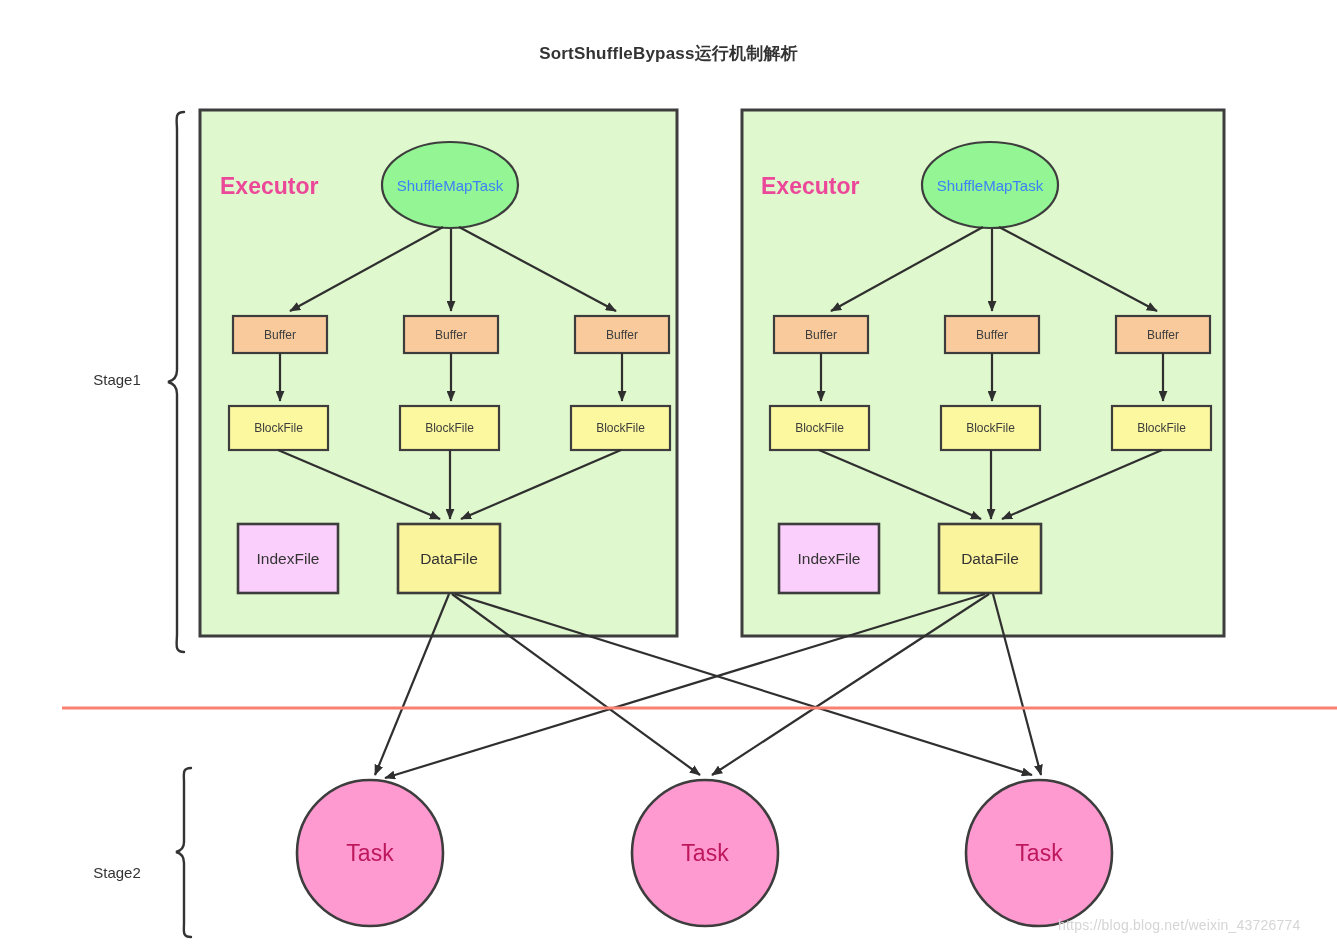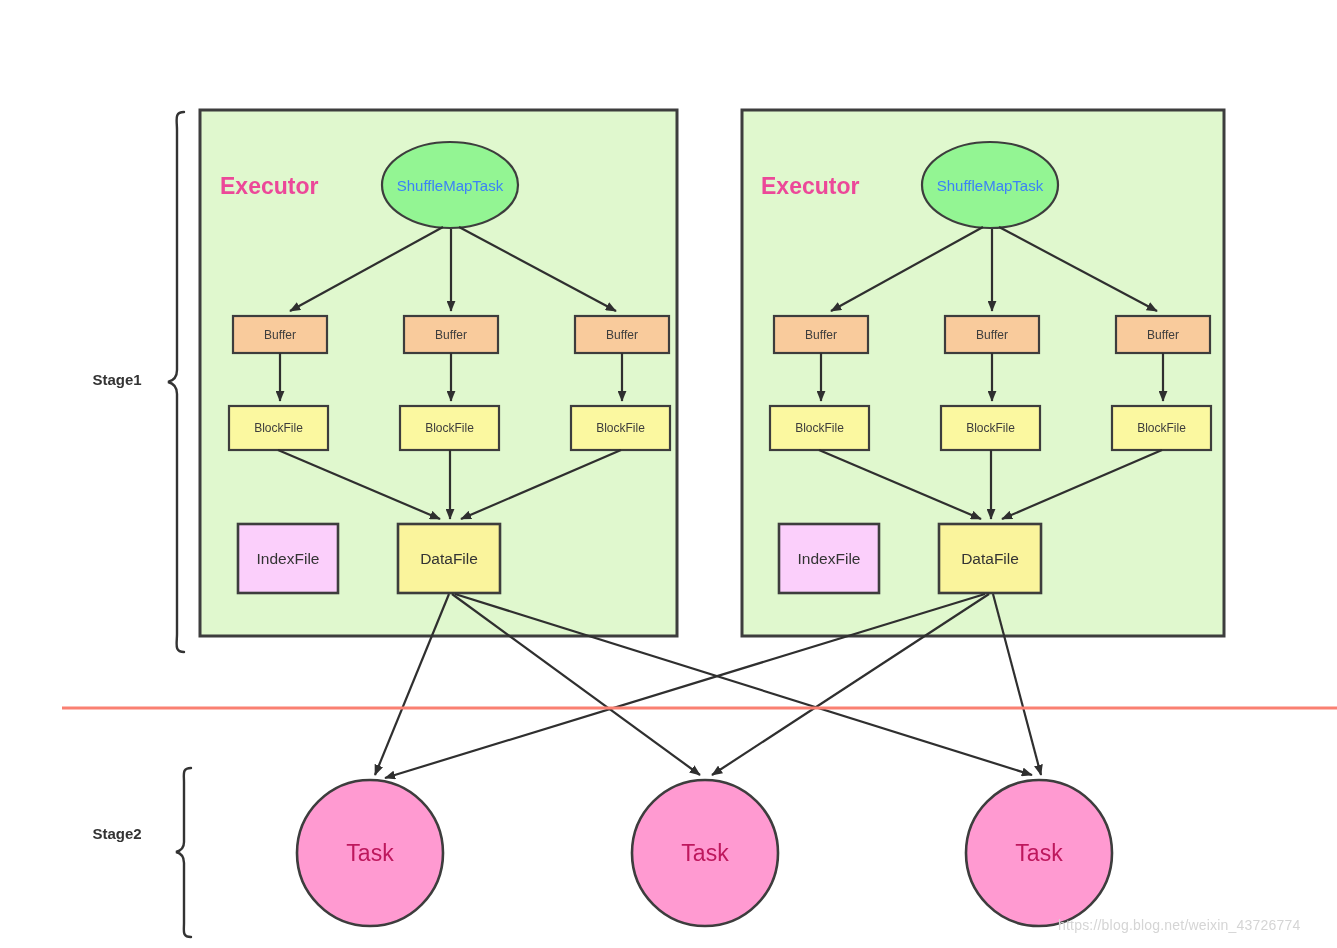--- a/index.html
+++ b/index.html
@@ -64,38 +64,39 @@
     font-weight: normal;
     color: #333333;
   }
   .lbl-task {
     font-size: 23px;
     font-weight: normal;
     color: #be185d;
   }
   .lbl-stage {
     font-size: 15px;
-    font-weight: bold;
+    font-weight: normal;
     color: #333333;
   }
   .watermark {
     position: absolute;
     left: 1058px;
     top: 917px;
     font-size: 14px;
     color: #d5d5d5;
     letter-spacing: .2px;
     white-space: nowrap;
   }
 </style>
 </head>
 <body>
 
 <div id="canvas">
 
+  <div class="title">SortShuffleBypass运行机制解析</div>
 
   <svg id="diagram-svg" viewBox="0 0 1337 948">
     <defs>
       <marker id="arrowhead" markerWidth="11" markerHeight="9" refX="10.2" refY="4.5" orient="auto" markerUnits="userSpaceOnUse">
         <path d="M0,0 L11,4.5 L0,9 Z" fill="#2f2f2f"></path>
       </marker>
     </defs>
 
     <rect x="200" y="110" width="477" height="526" fill="#e0f8ce" stroke="#3d3d3d" stroke-width="3"></rect>
     <rect x="742" y="110" width="482" height="526" fill="#e0f8ce" stroke="#3d3d3d" stroke-width="3"></rect>
@@ -194,17 +195,17 @@
   <div class="node-label lbl-small" style="left:1112px; top:406px; width:99px; height:44px;">BlockFile</div>
 
   <div class="node-label lbl-bold" style="left:779px; top:524px; width:100px; height:69px;">IndexFile</div>
   <div class="node-label lbl-bold" style="left:939px; top:524px; width:102px; height:69px;">DataFile</div>
 
   <div class="node-label lbl-task" style="left:297px; top:780px; width:146px; height:146px;">Task</div>
   <div class="node-label lbl-task" style="left:632px; top:780px; width:146px; height:146px;">Task</div>
   <div class="node-label lbl-task" style="left:966px; top:780px; width:146px; height:146px;">Task</div>
 
   <div class="node-label lbl-stage" style="left:72px; top:367px; width:90px; height:24px;">Stage1</div>
-  <div class="node-label lbl-stage" style="left:72px; top:821px; width:90px; height:24px;">Stage2</div>
+  <div class="node-label lbl-stage" style="left:72px; top:860px; width:90px; height:24px;">Stage2</div>
 
   <div class="watermark">https://blog.blog.net/weixin_43726774</div>
 
 </div>
 
 </body></html>

